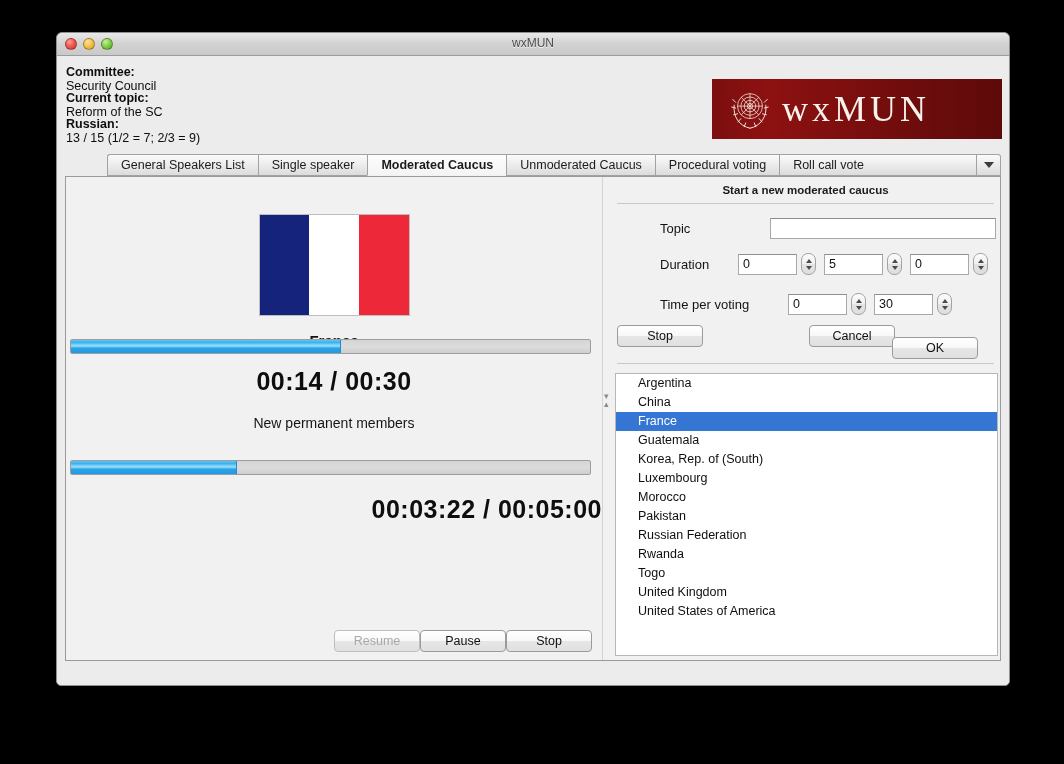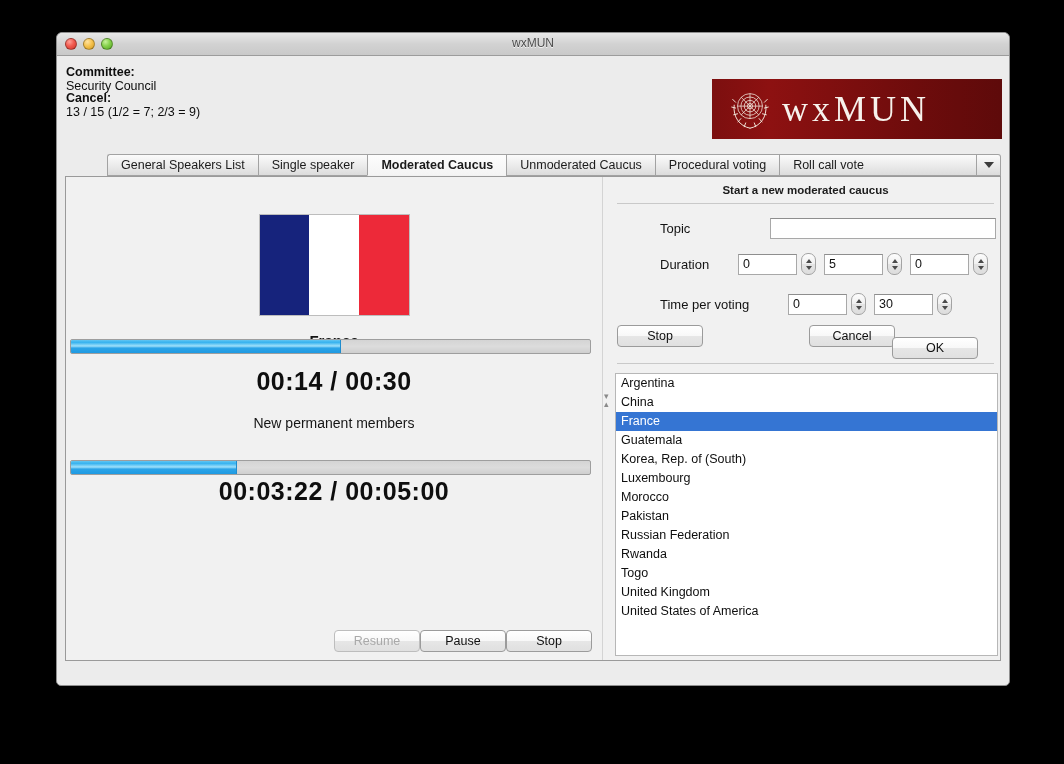--- a/index.html
+++ b/index.html
@@ -241,21 +241,21 @@
   .timer {
     position: absolute;
     left: 0; right: 0;
     text-align: center;
     font-size: 25px;
     font-weight: bold;
     color: #0e0e0e;
     letter-spacing: 0.5px;
   }
   #timer-speaker { top: 190px; }
-  #timer-caucus  { top: 300px; }
+  #timer-caucus  { top: 318px; text-align: right; }
   #caucus-topic {
     position: absolute;
     left: 0; right: 0;
     top: 238px;
     text-align: center;
     font-size: 14px;
     color: #151515;
   }
 
   #left-buttons {
@@ -382,21 +382,21 @@
     top: 196px;
     bottom: 4px;
     background: #ffffff;
     border: 1px solid #b7b7b7;
     box-sizing: border-box;
     overflow: hidden;
   }
   .list-item {
     height: 19px;
     line-height: 19px;
-    padding-left: 5px;
+    padding-left: 22px;
     font-size: 12.5px;
     color: #0e0e0e;
     white-space: nowrap;
   }
   .list-item.selected {
     background: #3575d3;
     color: #ffffff;
   }
 </style>
 </head>
@@ -413,21 +413,25 @@
     <div id="window-title">wxMUN</div>
   </div>
 
   <div id="header">
     <div id="info-block">
       <div class="info-row">
         <div class="info-label">Committee:</div>
         <div class="info-value">Security Council</div>
       </div>
       <div class="info-row">
-        <div class="info-label">Cancel:</div>
+        <div class="info-label">Current topic:</div>
+        <div class="info-value">Reform of the SC</div>
+      </div>
+      <div class="info-row">
+        <div class="info-label">Russian:</div>
         <div class="info-value">13 / 15  (1/2 = 7; 2/3 = 9)</div>
       </div>
     </div>
 
     <div id="logo" style="background-color: rgb(124, 15, 15);">
       <svg id="logo-emblem" viewBox="0 0 100 100">
         <g stroke="#f3e9de" stroke-width="1.6" fill="none">
           <circle cx="50" cy="44" r="26"></circle>
           <circle cx="50" cy="44" r="19"></circle>
           <circle cx="50" cy="44" r="12"></circle>

